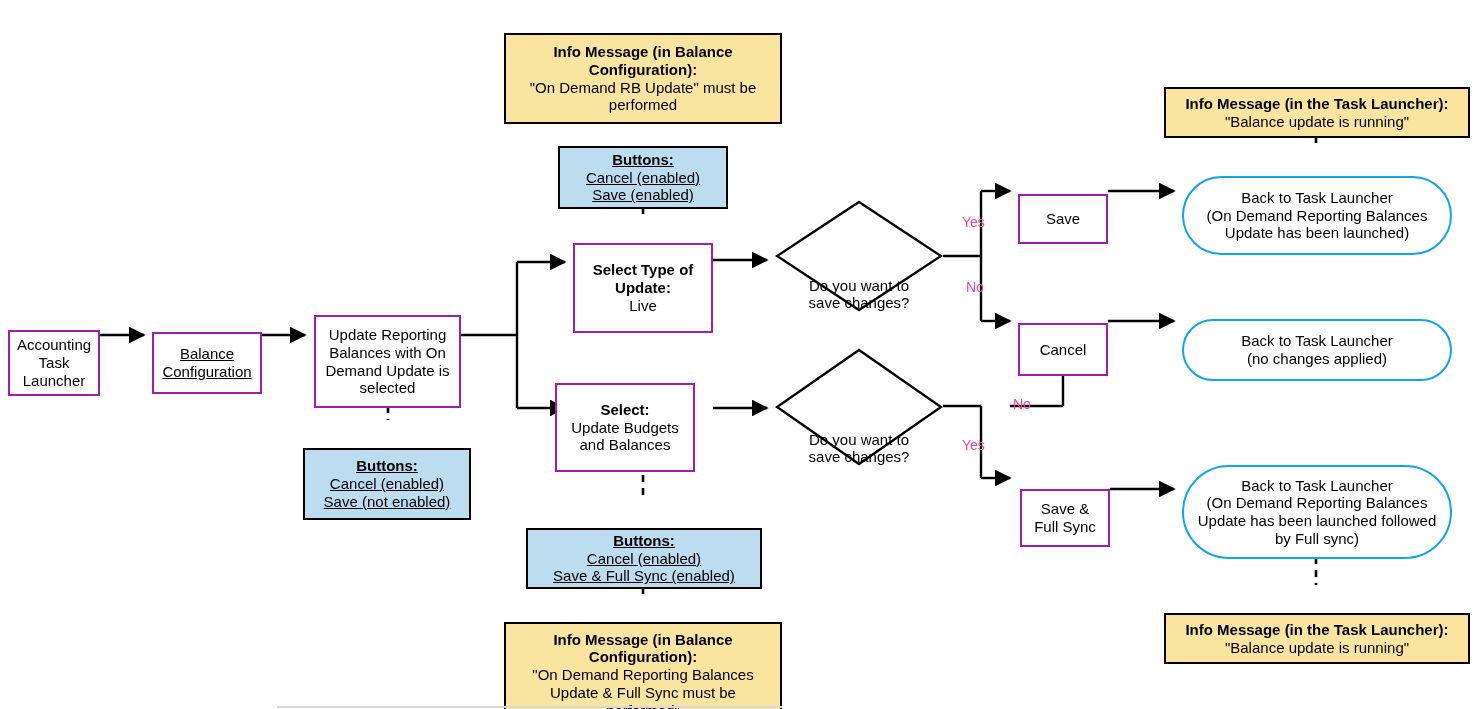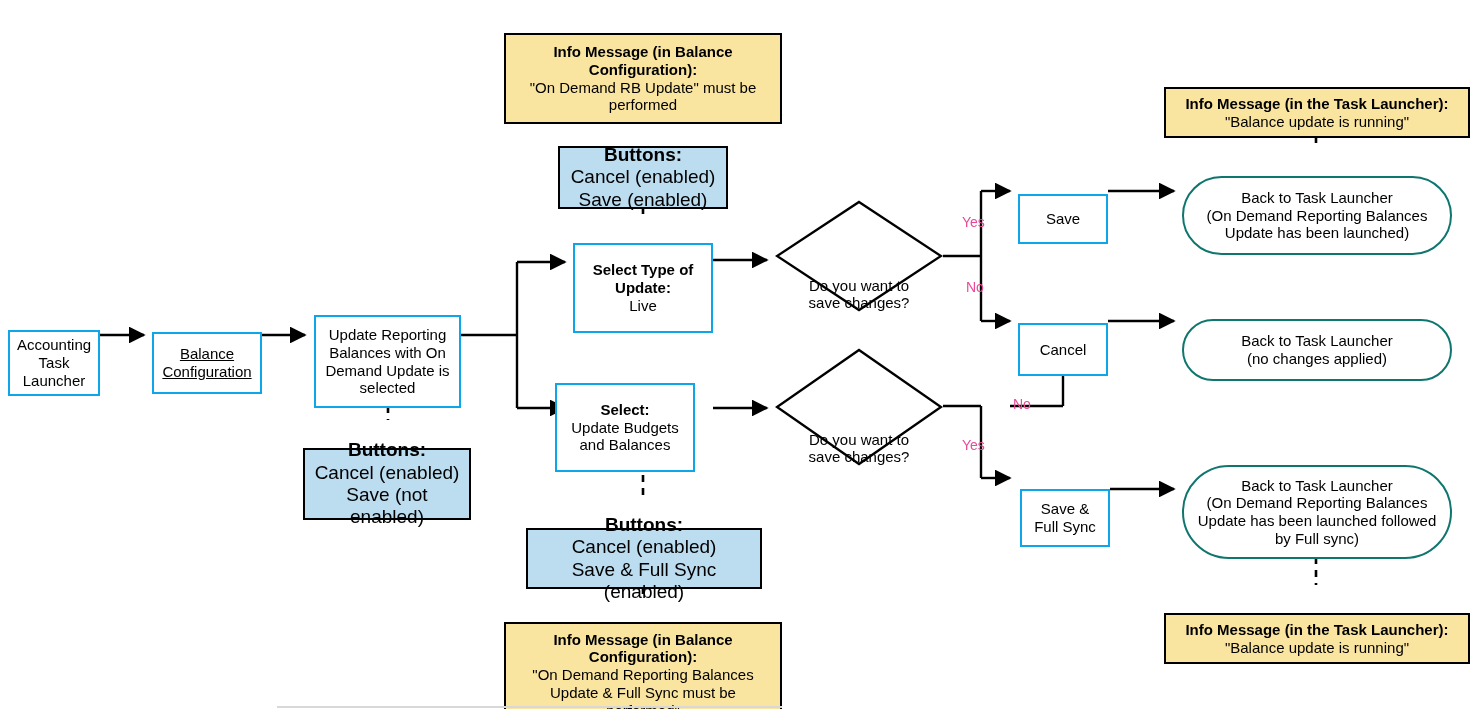--- a/index.html
+++ b/index.html
@@ -29,39 +29,40 @@
     box-sizing: border-box;
     display: flex;
     align-items: center;
     justify-content: center;
     text-align: center;
     color: #000000;
     line-height: 1.18;
     margin-top: 28px;
   }
   .rect {
+    border: 2px solid #a21caf;
+    background: #ffffff;
+    font-size: 15px;
+  }
+  .rounded {
     border: 2px solid #0ea5e9;
-    background: #ffffff;
-    font-size: 15px;
-  }
-  .rounded {
-    border: 2px solid #0f766e;
     background: #ffffff;
     border-radius: 999px;
     font-size: 15px;
   }
   .note-yellow {
     border: 2px solid #000000;
     background: #fae5a0;
     font-size: 15px;
   }
   .note-blue {
     border: 2px solid #000000;
     background: #bcdcef;
-    font-size: 19px;
+    font-size: 15px;
+    text-decoration: underline;
   }
   .diamond-wrap {
     position: absolute;
   }
   .diamond-wrap svg {
     position: absolute;
     left: 0;
     top: 0;
   }
   .diamond-label {

